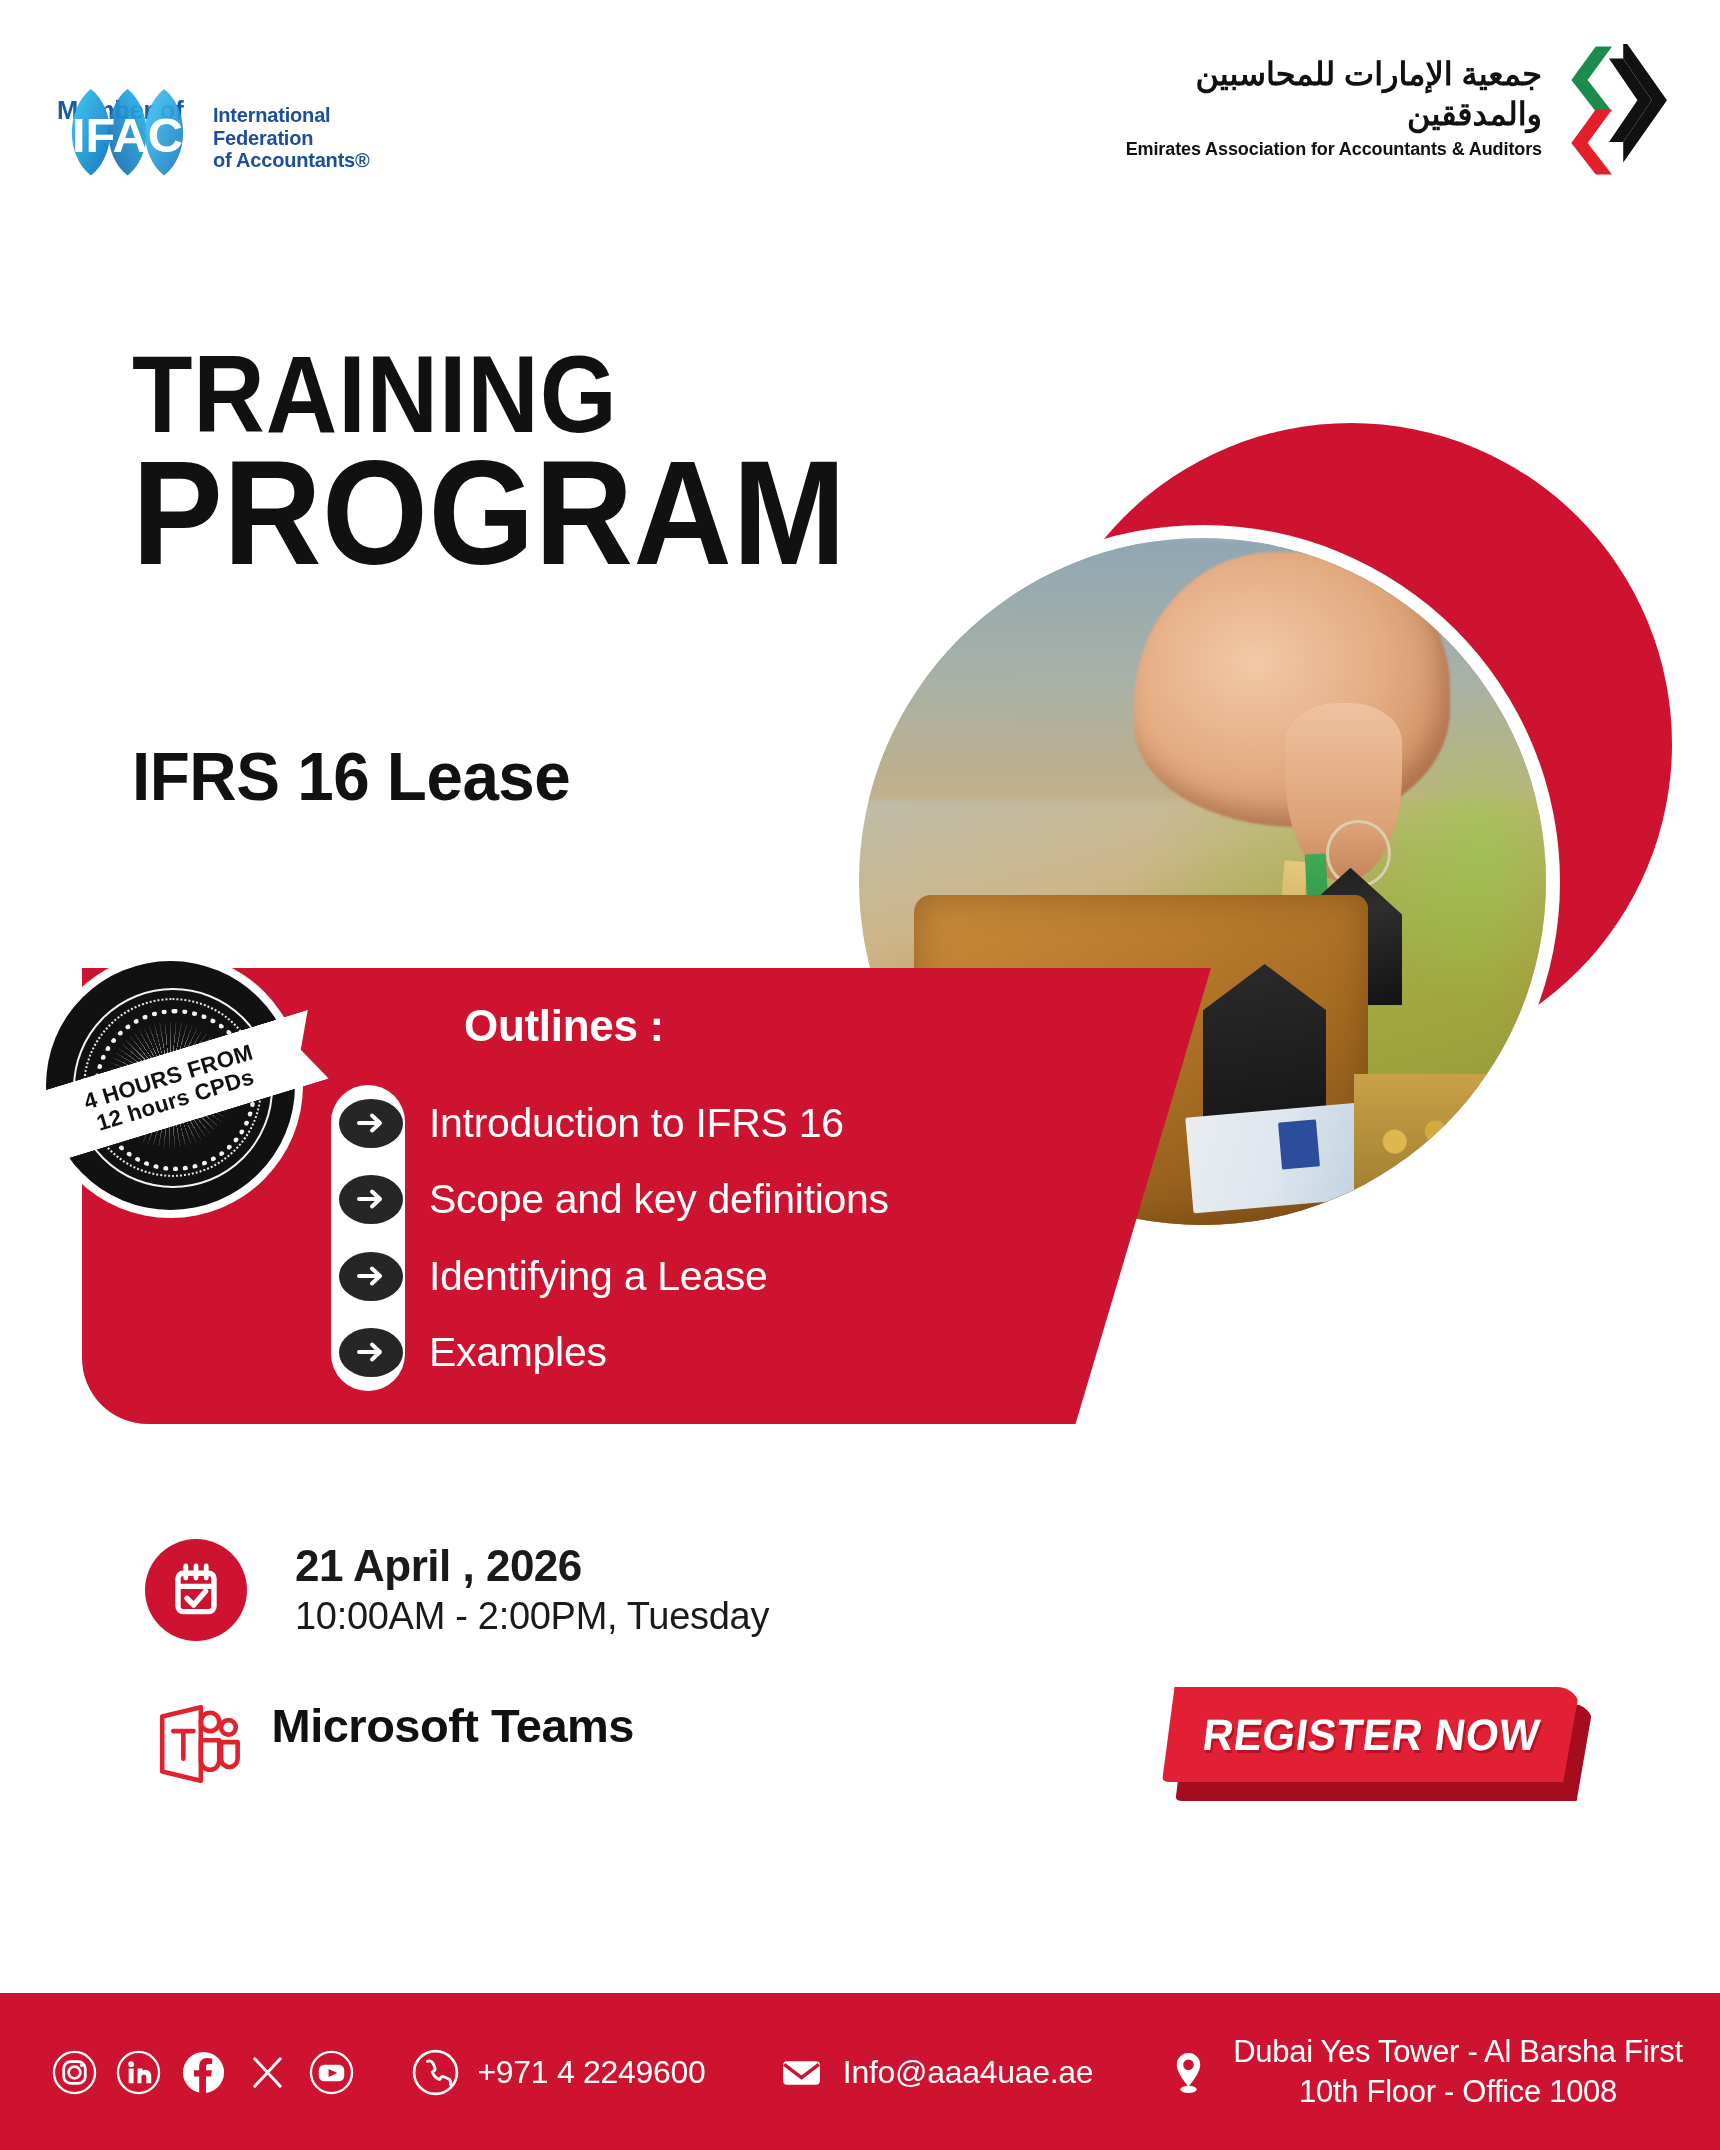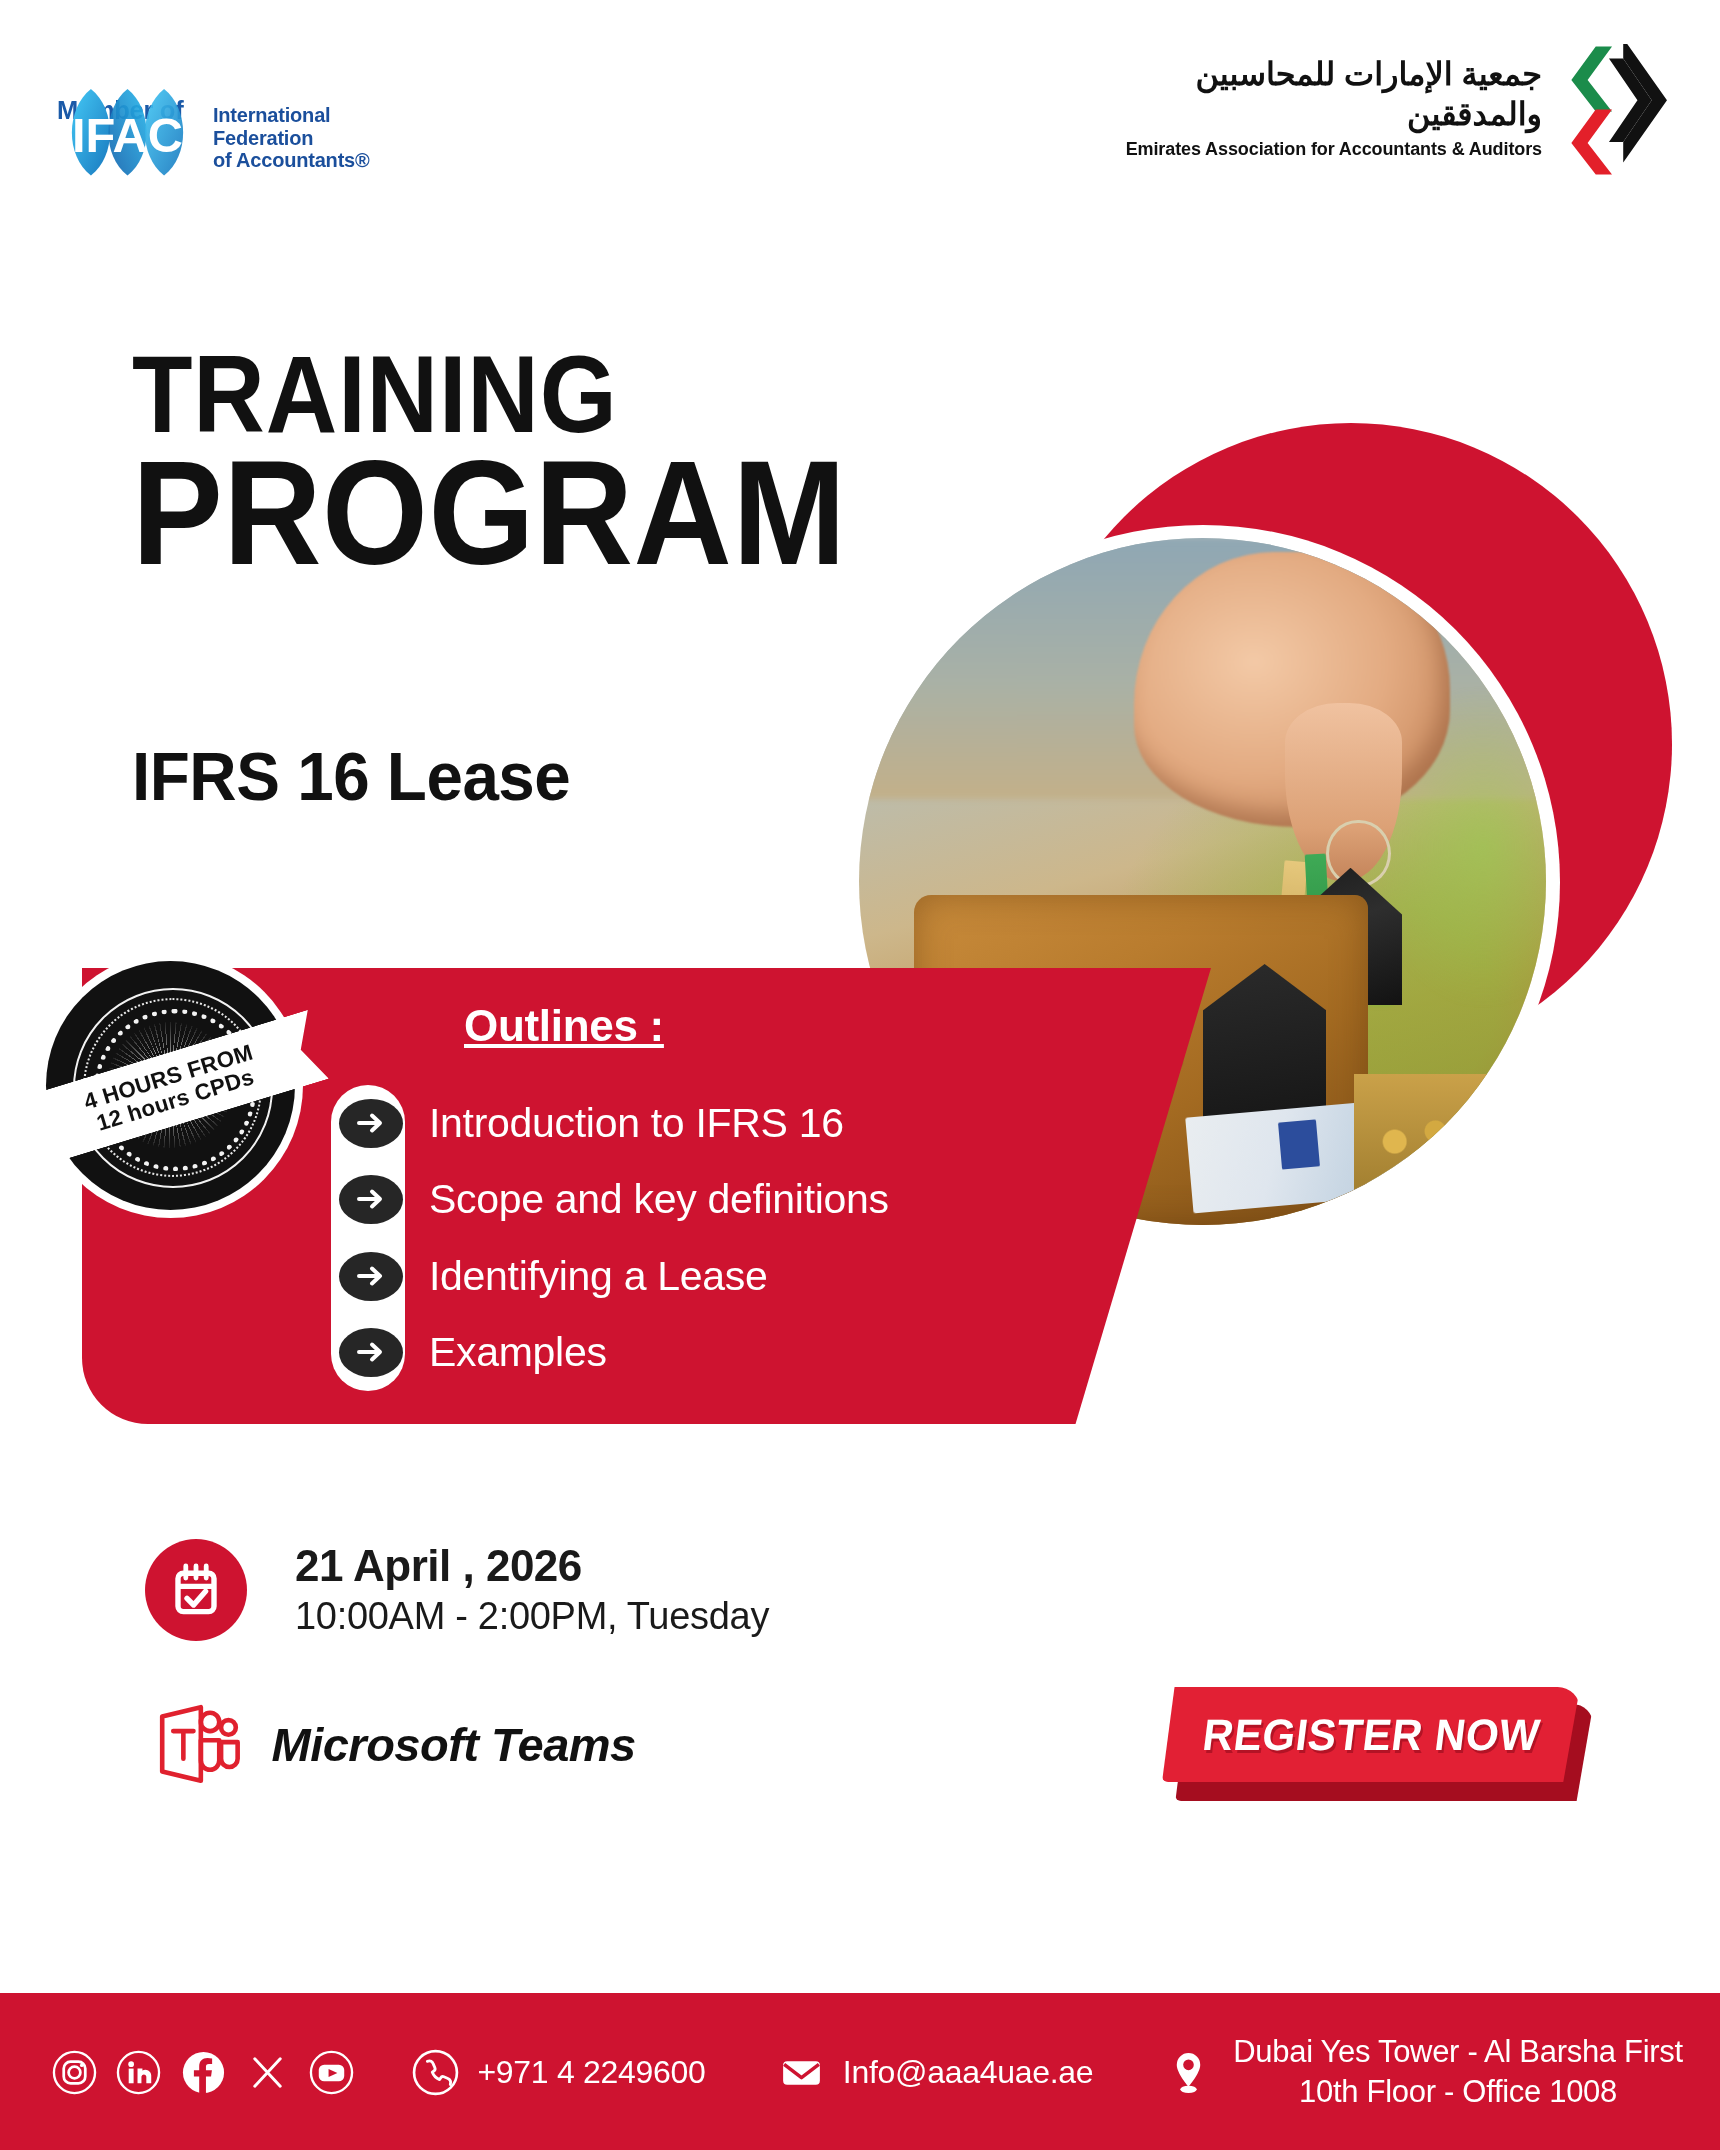--- a/index.html
+++ b/index.html
@@ -160,21 +160,20 @@
   
   .outline-band{
     position:absolute;left:82px;top:968px;width:1129px;height:456px;
     background:#CE1330;
     border-radius:0 0 0 66px;
     clip-path:polygon(0 0, 100% 0, 88% 100%, 0 100%);
   }
   .outlines-title{
     position:absolute;left:464px;top:1001px;font-size:44px;font-weight:bold;color:#ffffff;
     letter-spacing:-0.3px;
-    text-decoration:underline;
   }
   .outline-pill{
     position:absolute;left:331px;top:1085px;width:74px;height:306px;
     background:#ffffff;border-radius:39px;
   }
   .outline-item{
     position:absolute;left:336px;width:765px;height:64px;display:flex;align-items:center;
   }
   .outline-item .bullet{
     width:64px;height:49px;border-radius:50%;background:#262626;flex:0 0 64px;
@@ -225,21 +224,21 @@
   
   .date-row{position:absolute;left:145px;top:1539px;display:flex;align-items:center;}
   .cal-icon{
     width:102px;height:102px;border-radius:50%;background:#CE1330;flex:0 0 102px;
     display:flex;align-items:center;justify-content:center;
   }
   .date-text{margin-left:48px;}
   .date-main{font-size:44px;font-weight:bold;color:#1a1a1a;letter-spacing:-0.5px;line-height:1.12;}
   .date-sub{font-size:38px;color:#1a1a1a;letter-spacing:-0.3px;line-height:1.18;margin-top:3.1px;}
 
-  .venue-row{position:absolute;left:153px;top:1698px;display:flex;align-items:center;font-style:italic;}
+  .venue-row{position:absolute;left:153px;top:1698px;display:flex;}
   .teams-icon{width:92px;height:92px;flex:0 0 92px;}
   .venue-text{margin-left:26.5px;font-size:47px;font-weight:bold;color:#111111;letter-spacing:-0.5px;}
 
   
   .register-btn{
     position:absolute;left:1162px;top:1687px;width:428px;height:107px;
   }
   .register-shadow{
     position:absolute;left:13.3px;top:17.3px;width:418px;height:97px;background:#A50D1F;
     clip-path:polygon(3% 0, 100% 0, 96% 100%, 0 100%);

